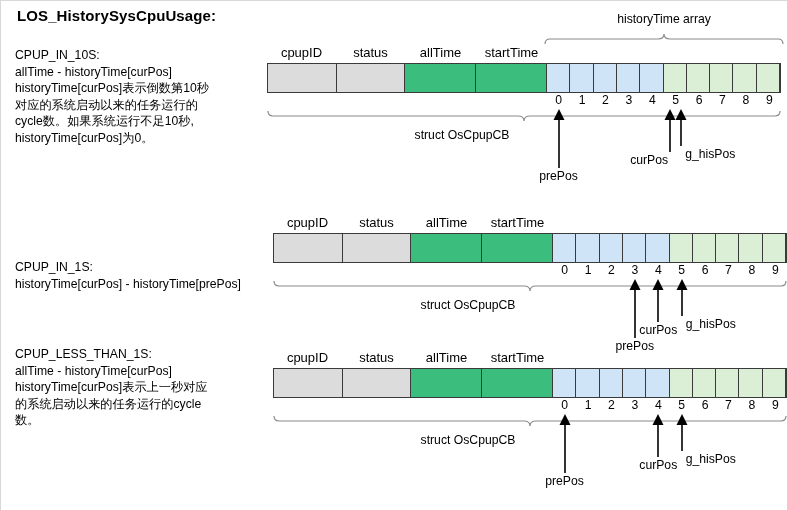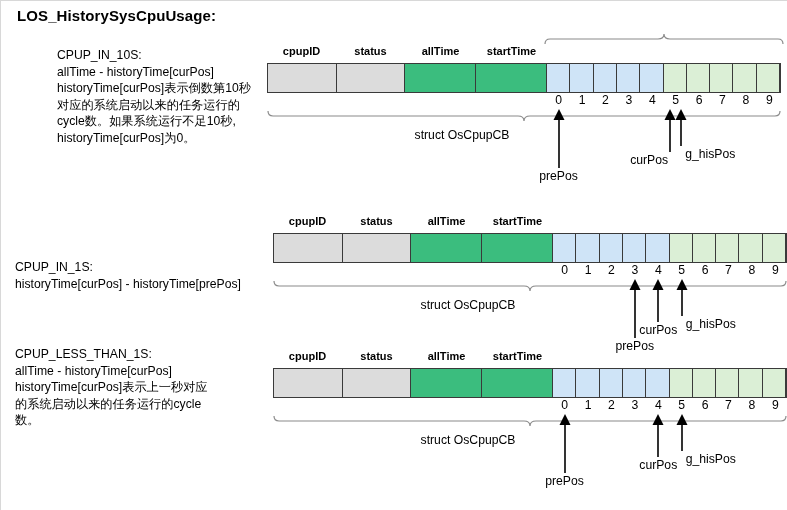--- a/index.html
+++ b/index.html
@@ -22,35 +22,34 @@
   .section{position:absolute;}
   #sec1{left:0;top:44px;}
   #sec2{left:0;top:210px;}
   #sec3{left:0;top:345px;}
 
   .desc{
     position:absolute;left:14px;
     font-size:12.2px;line-height:16.6px;
     white-space:pre-line;width:250px;
   }
-  #sec1 .desc{top:2px;margin-left:42px;}
+  #sec1 .desc{top:2px;}
   #sec2 .desc{top:48px;}
   #sec3 .desc{top:0px;}
 
   
   .diagram{position:absolute;}
   #sec1 .diagram{left:266px;top:0px;}
   #sec2 .diagram{left:272px;top:4px;}
   #sec3 .diagram{left:272px;top:4px;}
 
   .field-labels{position:relative;height:18px;}
   .field-labels span{
-    position:absolute;font-size:11px;white-space:nowrap;
+    position:absolute;font-size:13px;white-space:nowrap;
     text-align:center;
-    font-weight:bold;
   }
 
   .row{
     position:relative;display:flex;height:30px;
     border:1.4px solid #3a3a3a;box-sizing:border-box;width:514px;
   }
   .cell{box-sizing:border-box;border-right:1.4px solid #3a3a3a;height:100%;}
   .cell:last-child{border-right:none;}
   .cell.gray{background:#dcdcdc;}
   .cell.green{background:#3bbd7e;}
@@ -120,20 +119,21 @@
           <span style="left: 422.1px;">6</span>
           <span style="left: 445.5px;">7</span>
           <span style="left: 468.9px;">8</span>
           <span style="left: 492.3px;">9</span>
         </div>
         <div class="brace" style="left: 277px; top: -16px;">
           <svg width="240" height="16">
             <path d="M 1 15 Q 1 10 6 10 L 114 10 Q 120 10 120 5 Q 120 10 126 10 L 234 10 Q 239 10 239 15" fill="none" stroke="#8a8a8a" stroke-width="1.2"></path>
           </svg>
         </div>
+        <div class="brace-label" style="left: 277px; width: 240px; top: -33px;">historyTime array</div>
         <div class="brace" style="left: 0px; top: 65px;">
           <svg width="514" height="18">
             <path d="M 1 1 Q 1 6 6 6 L 251 6 Q 257 6 257 11 Q 257 6 263 6 L 508 6 Q 513 6 513 1" fill="none" stroke="#8a8a8a" stroke-width="1.2"></path>
           </svg>
         </div>
         <div class="brace-label" style="left: 0px; width: 390px; top: 83px;">struct OsCpupCB</div>
         <svg width="14" height="60" style="position: absolute; left: 284.7px; top: 64px;">
           <path d="M 7 59 L 7 8" stroke="#000" stroke-width="1.6"></path>
           <path d="M 7 0 L 12.5 11 L 1.5 11 Z" fill="#000"></path>
         </svg>

